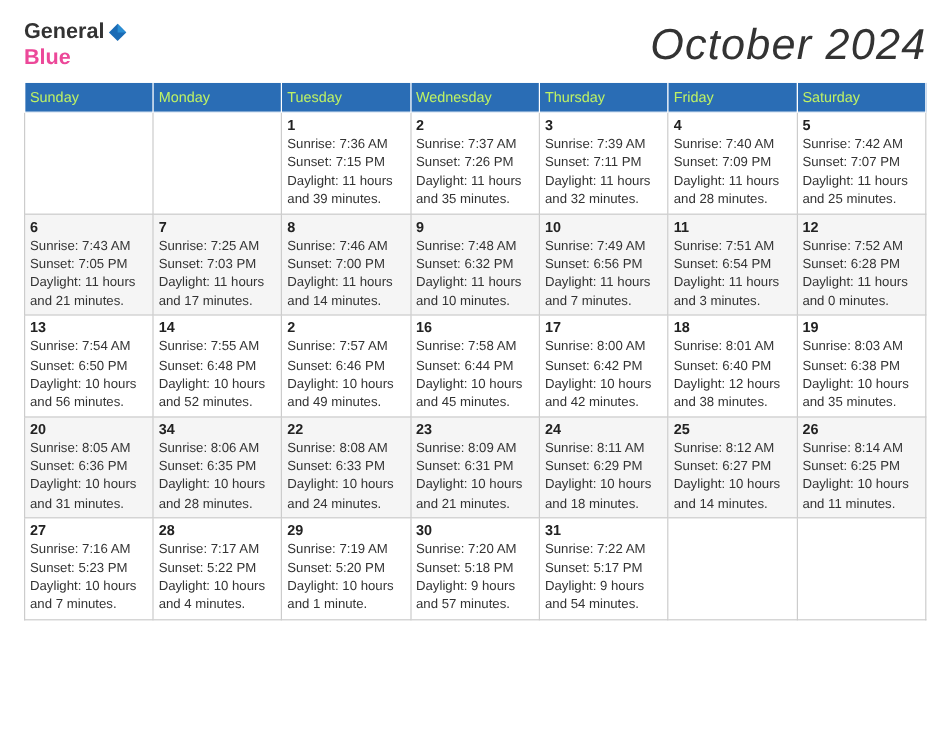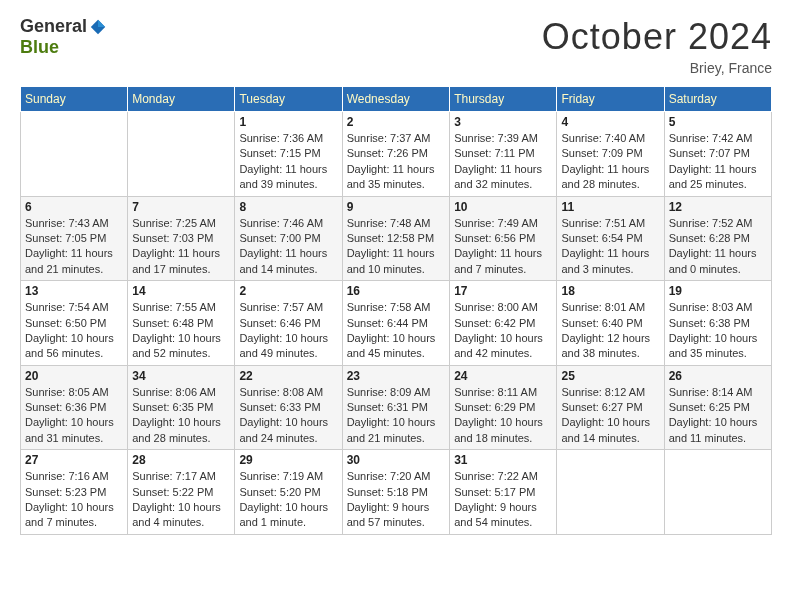--- a/index.html
+++ b/index.html
@@ -32,49 +32,50 @@
       align-items: center;
     }
     .logo-general {
       font-size: 18px;
       font-weight: bold;
       color: #333;
     }
     .logo-blue {
       font-size: 18px;
       font-weight: bold;
-      color: #4d7c0f;
+      color: #ec4899;
     }
     .logo-icon {
       width: 18px;
       height: 18px;
       margin-left: 2px;
     }
     .title-block {
       text-align: right;
     }
     .month-title {
       font-size: 36px;
       font-weight: normal;
       color: #333;
       letter-spacing: 1px;
+      font-style: italic;
     }
     .location {
       font-size: 14px;
       color: #555;
       margin-top: 2px;
     }
     .calendar {
       width: 100%;
       border-collapse: collapse;
       font-size: 11px;
     }
     .calendar th {
       background: #2a6db5;
-      color: #fef9c3;
+      color: #bef264;
       padding: 5px 4px;
       text-align: left;
       font-size: 12px;
       font-weight: normal;
       border: 1px solid #fff;
     }
     .calendar td {
       border: 1px solid #ccc;
       vertical-align: top;
       padding: 3px 4px;
@@ -116,21 +117,20 @@
           <polygon points="10,2 18,10 10,18 2,10" fill="#1a6bb5"></polygon>
           <polygon points="10,2 18,10 10,10" fill="#2a8ed4"></polygon>
         </svg>
       </div>
       <div>
         <span class="logo-blue">Blue</span>
       </div>
     </div>
     <div class="title-block">
       <div class="month-title">October 2024</div>
-      <div class="location">Briey, France</div>
     </div>
   </div>
 
   <table class="calendar">
     <thead>
       <tr>
         <th>Sunday</th>
         <th>Monday</th>
         <th>Tuesday</th>
         <th>Wednesday</th>
@@ -206,21 +206,21 @@
         <div class="day-info">
           <span>Sunrise: 7:46 AM</span><br>
           <span>Sunset: 7:00 PM</span><br>
           <span>Daylight: 11 hours and 14 minutes.</span>
         </div>
       </td>
           <td>
         <span class="day-num">9</span>
         <div class="day-info">
           <span>Sunrise: 7:48 AM</span><br>
-          <span>Sunset: 12:58 PM</span><br>
+          <span>Sunset: 6:32 PM</span><br>
           <span>Daylight: 11 hours and 10 minutes.</span>
         </div>
       </td>
           <td>
         <span class="day-num">10</span>
         <div class="day-info">
           <span>Sunrise: 7:49 AM</span><br>
           <span>Sunset: 6:56 PM</span><br>
           <span>Daylight: 11 hours and 7 minutes.</span>
         </div>

